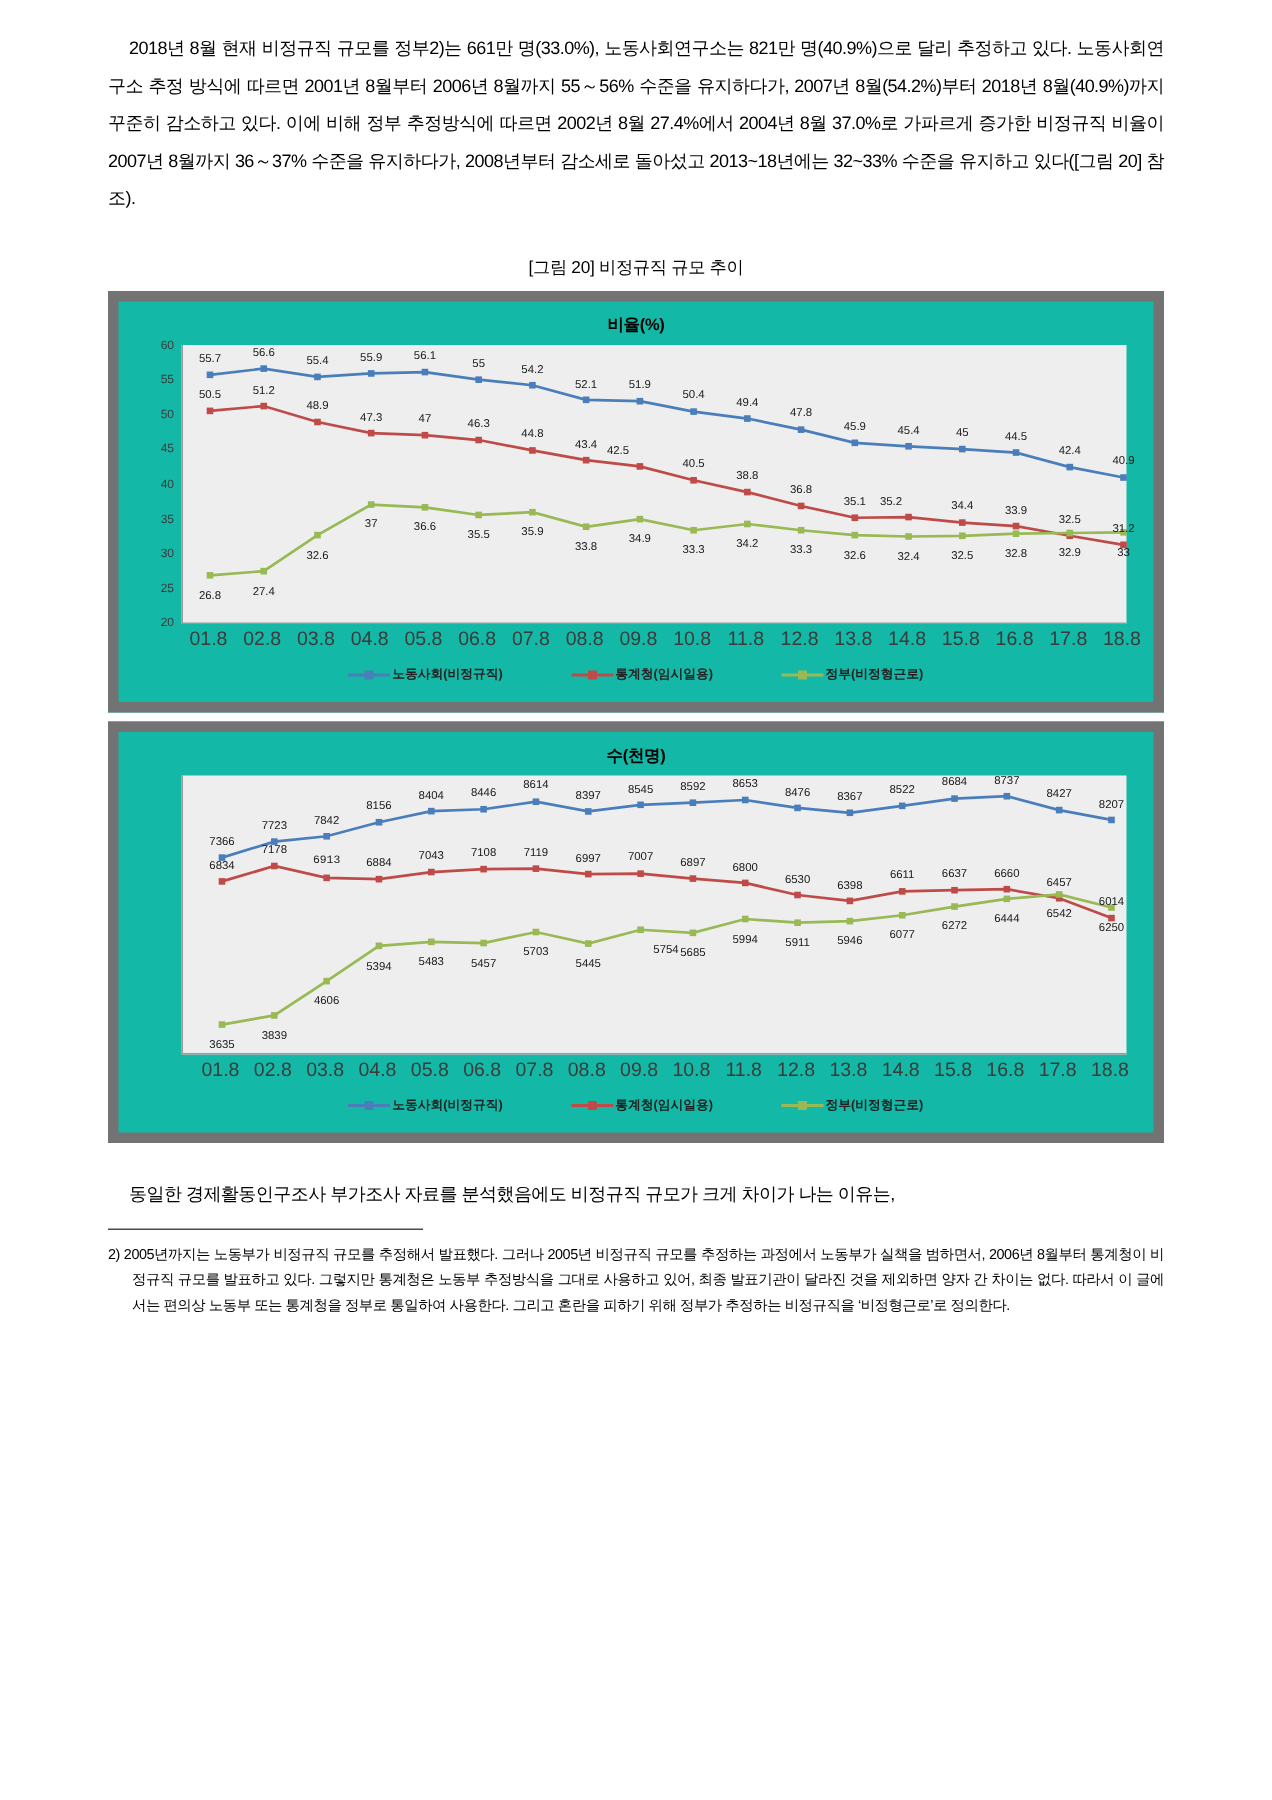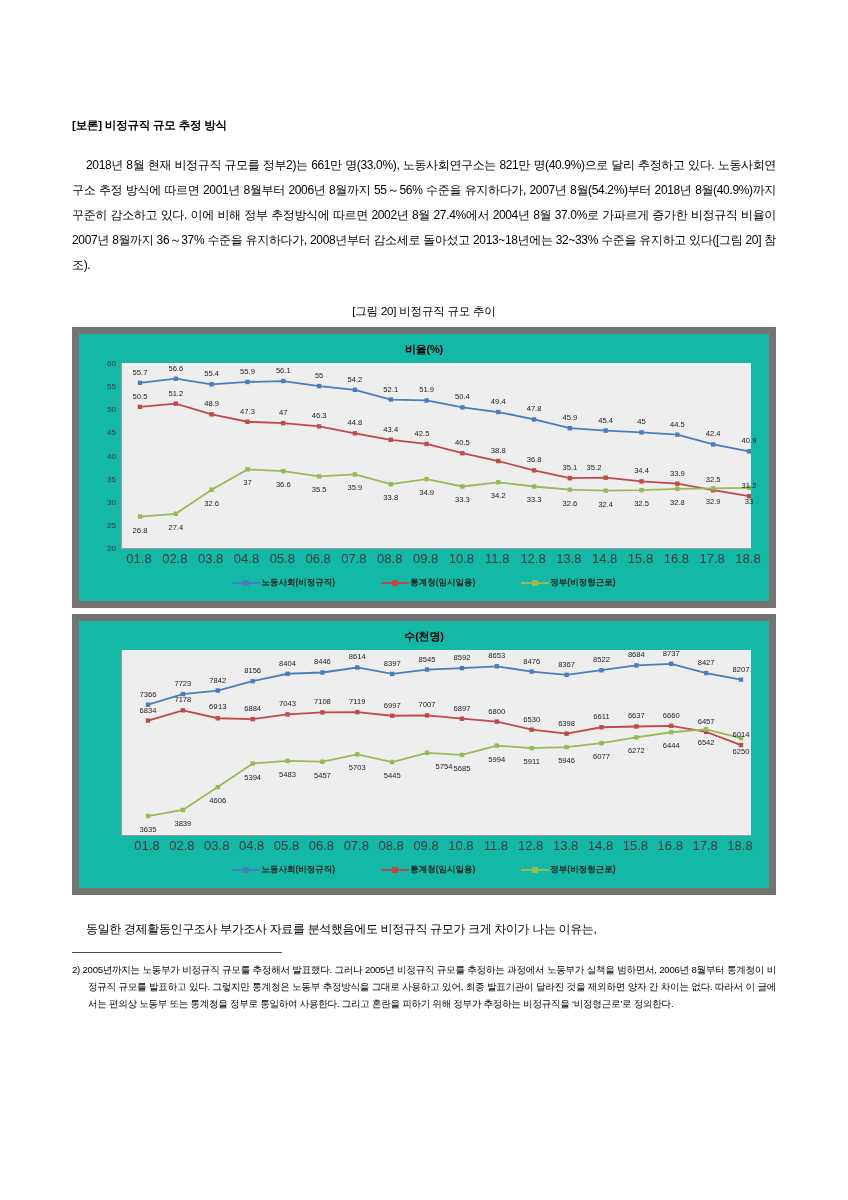--- a/index.html
+++ b/index.html
@@ -140,21 +140,20 @@
     padding-left: 0;
   }
   .footnote .fn-body { display: block; padding-left: 16px; text-indent: -16px; }
   svg { display: block; }
 </style>
 </head>
 <body>
 
 <div class="page">
 
-  <div class="section-title">[보론] 비정규직 규모 추정 방식</div>
 
   <div class="body-par">2018년 8월 현재 비정규직 규모를 정부2)는 661만 명(33.0%), 노동사회연구소는 821만 명(40.9%)으로 달리 추정하고 있다. 노동사회연구소 추정 방식에 따르면 2001년 8월부터 2006년 8월까지 55～56% 수준을 유지하다가, 2007년 8월(54.2%)부터 2018년 8월(40.9%)까지 꾸준히 감소하고 있다. 이에 비해 정부 추정방식에 따르면 2002년 8월 27.4%에서 2004년 8월 37.0%로 가파르게 증가한 비정규직 비율이 2007년 8월까지 36～37% 수준을 유지하다가, 2008년부터 감소세로 돌아섰고 2013~18년에는 32~33% 수준을 유지하고 있다([그림 20] 참조).</div>
 
   <div class="fig-caption">[그림 20] 비정규직 규모 추이</div>
 
   <div class="chart-box first">
     <div class="chart-title">비율(%)</div>
     <div class="plot-wrap">
       <div class="ylabels" id="yl0">
           <div class="ylab" style="top: 185px;">20</div>
@@ -246,21 +245,21 @@
           <div class="dot-label" style="left: 591.176px; top: 70.4px;">42.4</div>
           <div class="dot-label" style="left: 627px; top: 77.3375px;">40.9</div>
           <div class="dot-label" style="left: 18px; top: 32.9375px;">50.5</div>
           <div class="dot-label" style="left: 53.8235px; top: 29.7px;">51.2</div>
           <div class="dot-label" style="left: 89.6471px; top: 40.3375px;">48.9</div>
           <div class="dot-label" style="left: 125.471px; top: 47.7375px;">47.3</div>
           <div class="dot-label" style="left: 161.294px; top: 49.125px;">47</div>
           <div class="dot-label" style="left: 197.118px; top: 52.3625px;">46.3</div>
           <div class="dot-label" style="left: 232.941px; top: 59.3px;">44.8</div>
           <div class="dot-label" style="left: 268.765px; top: 65.775px;">43.4</div>
-          <div class="dot-label" style="left: 300px; top: 69.9375px;">42.5</div>
+          <div class="dot-label" style="left: 290px; top: 69.9375px;">42.5</div>
           <div class="dot-label" style="left: 340.412px; top: 79.1875px;">40.5</div>
           <div class="dot-label" style="left: 376.235px; top: 87.05px;">38.8</div>
           <div class="dot-label" style="left: 412.059px; top: 96.3px;">36.8</div>
           <div class="dot-label" style="left: 447.882px; top: 104.162px;">35.1</div>
           <div class="dot-label" style="left: 472px; top: 103.7px; text-align: right;">35.2</div>
           <div class="dot-label" style="left: 519.529px; top: 107.4px;">34.4</div>
           <div class="dot-label" style="left: 555.353px; top: 109.713px;">33.9</div>
           <div class="dot-label" style="left: 591.176px; top: 116.188px;">32.5</div>
           <div class="dot-label" style="left: 627px; top: 122.2px;">31.2</div>
           <div class="dot-label" style="left: 18px; top: 166.55px;">26.8</div>

